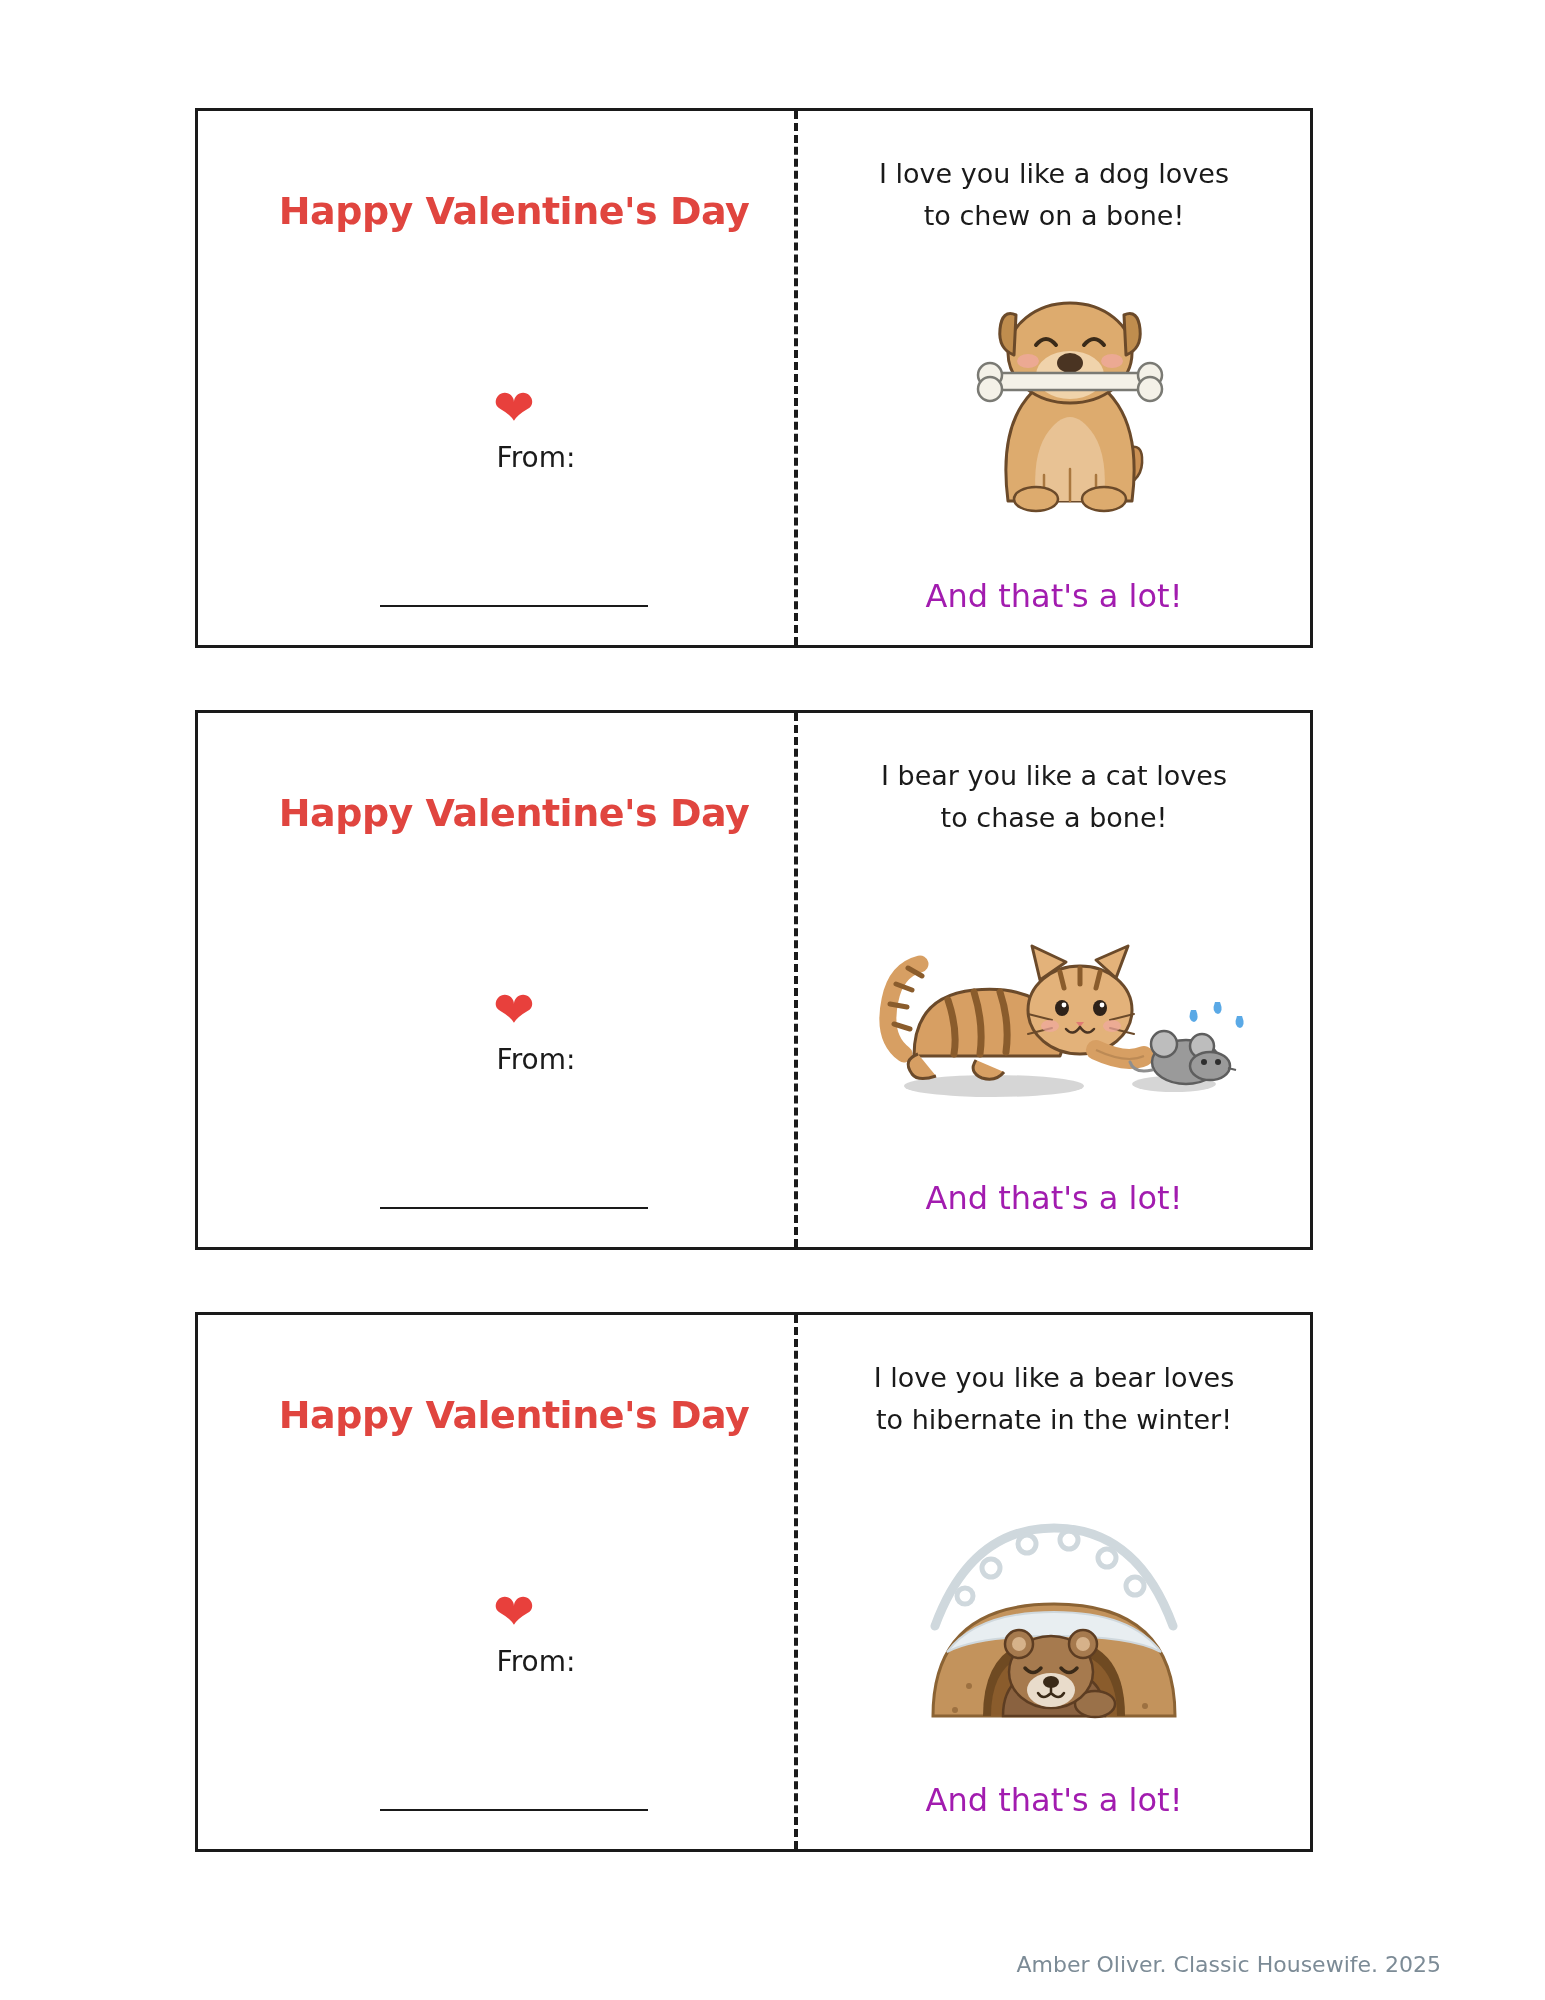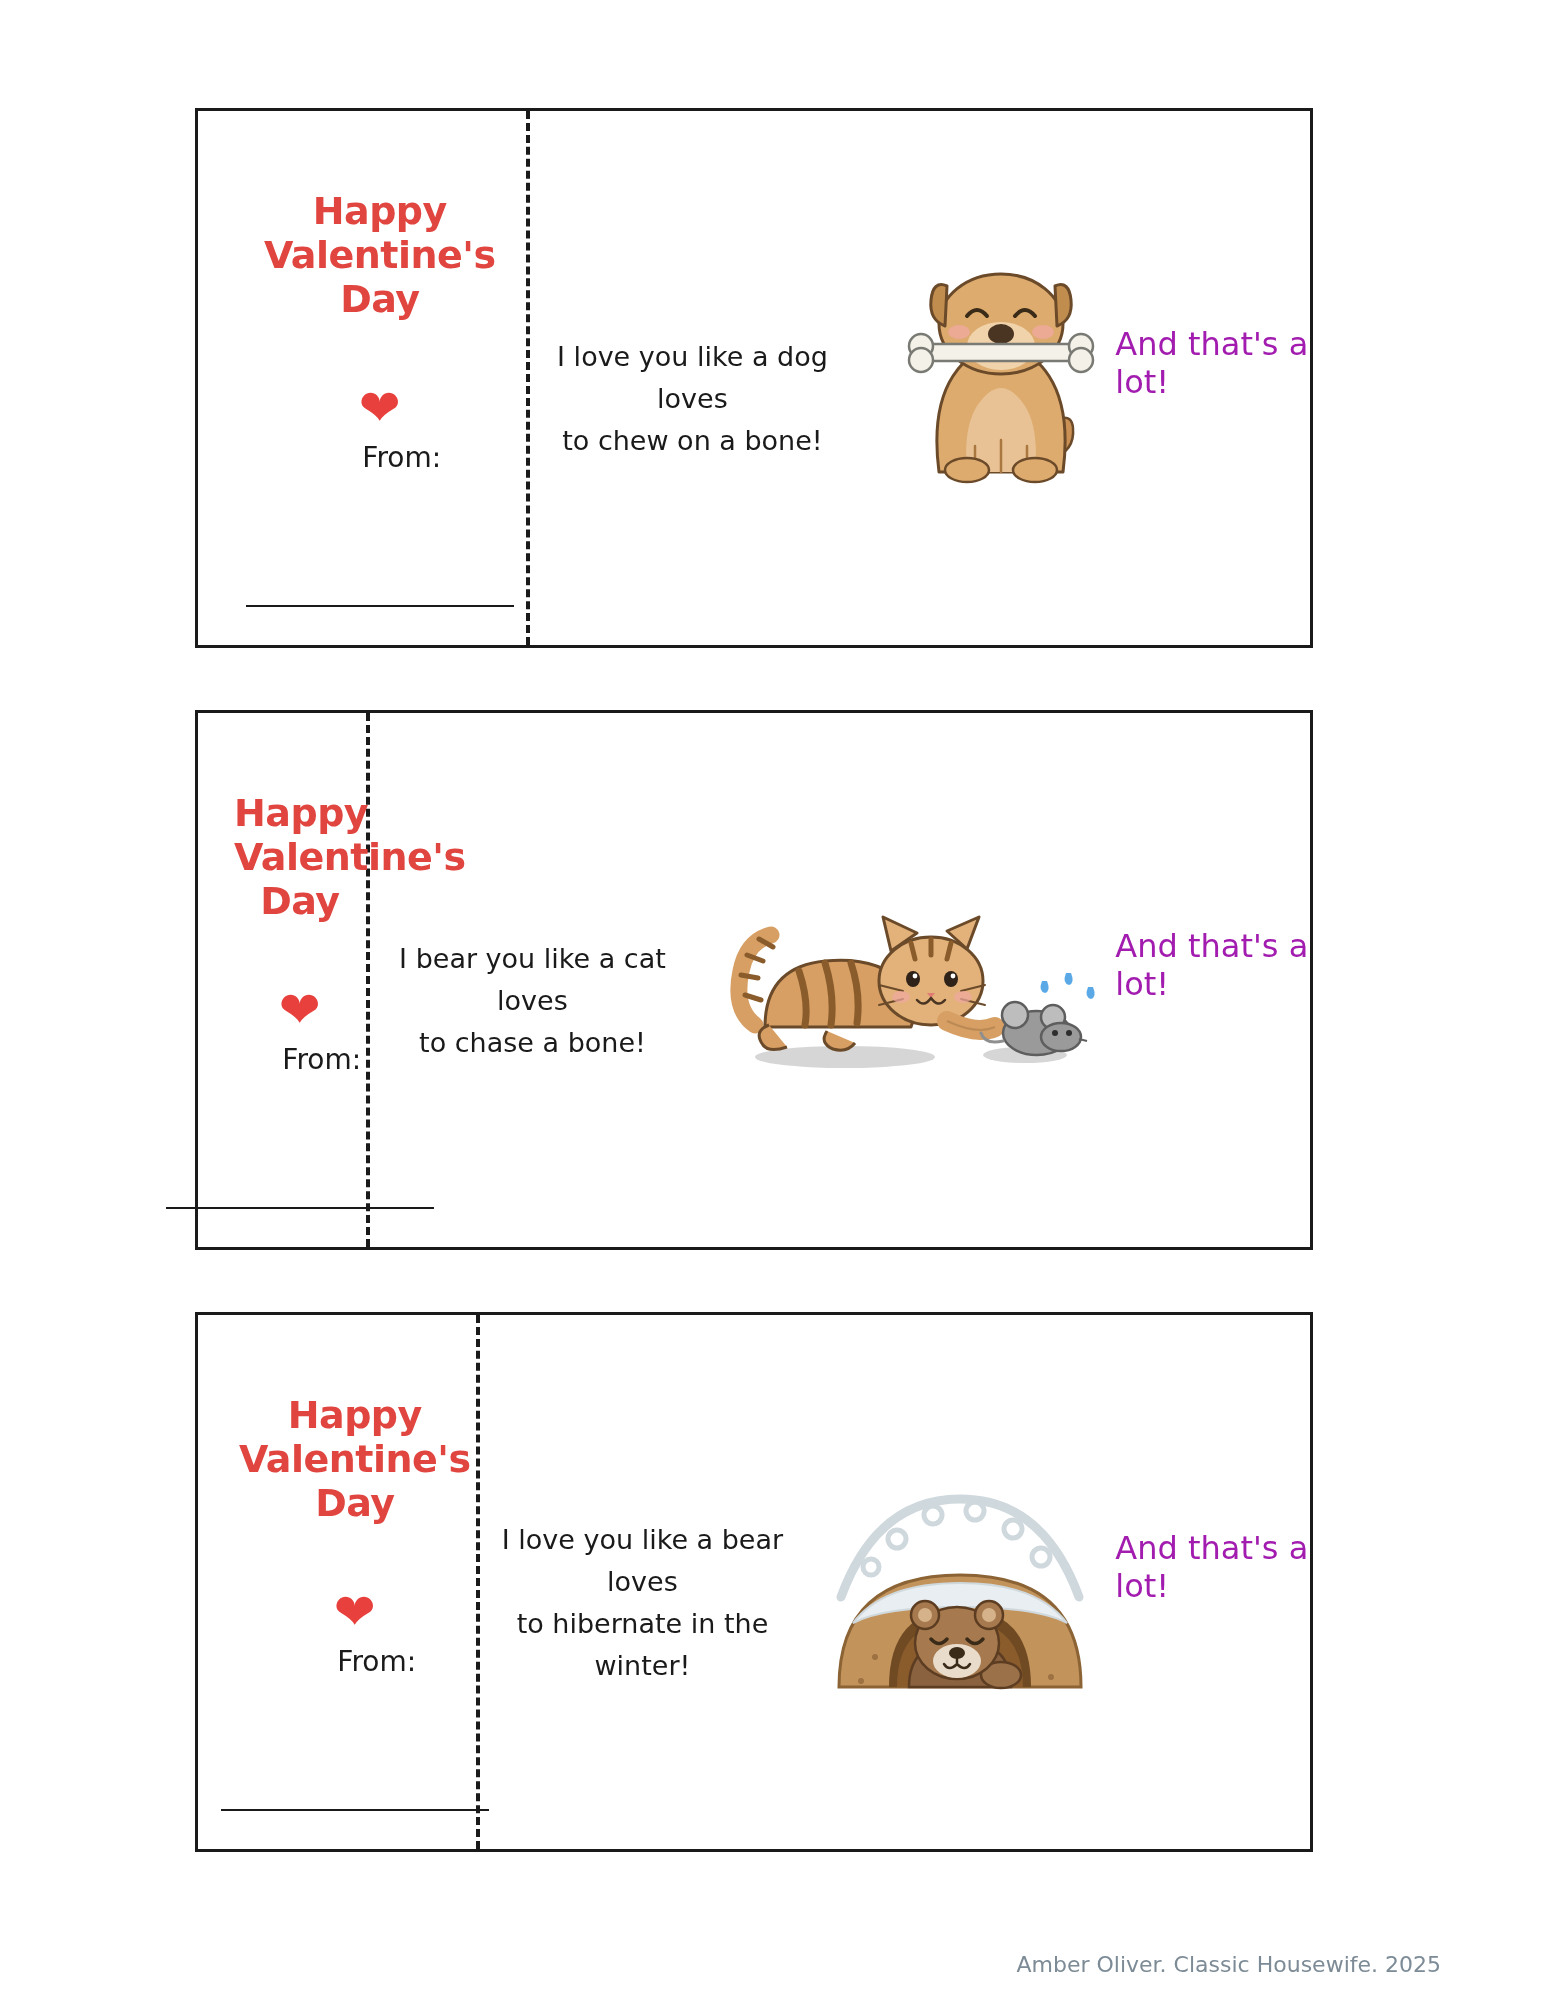--- a/index.html
+++ b/index.html
@@ -46,20 +46,21 @@
     width: 0;
     border-left: 4px dashed #1a1a1a;
     height: 100%;
   }
 
   .card-right {
     flex: 1;
     position: relative;
     box-sizing: border-box;
     display: flex;
+    flex-direction: column;
     align-items: center;
   }
 
   .greeting {
     position: absolute;
     top: 78px;
     left: 0;
     right: 0;
     text-align: center;
     color: #e0453f;

